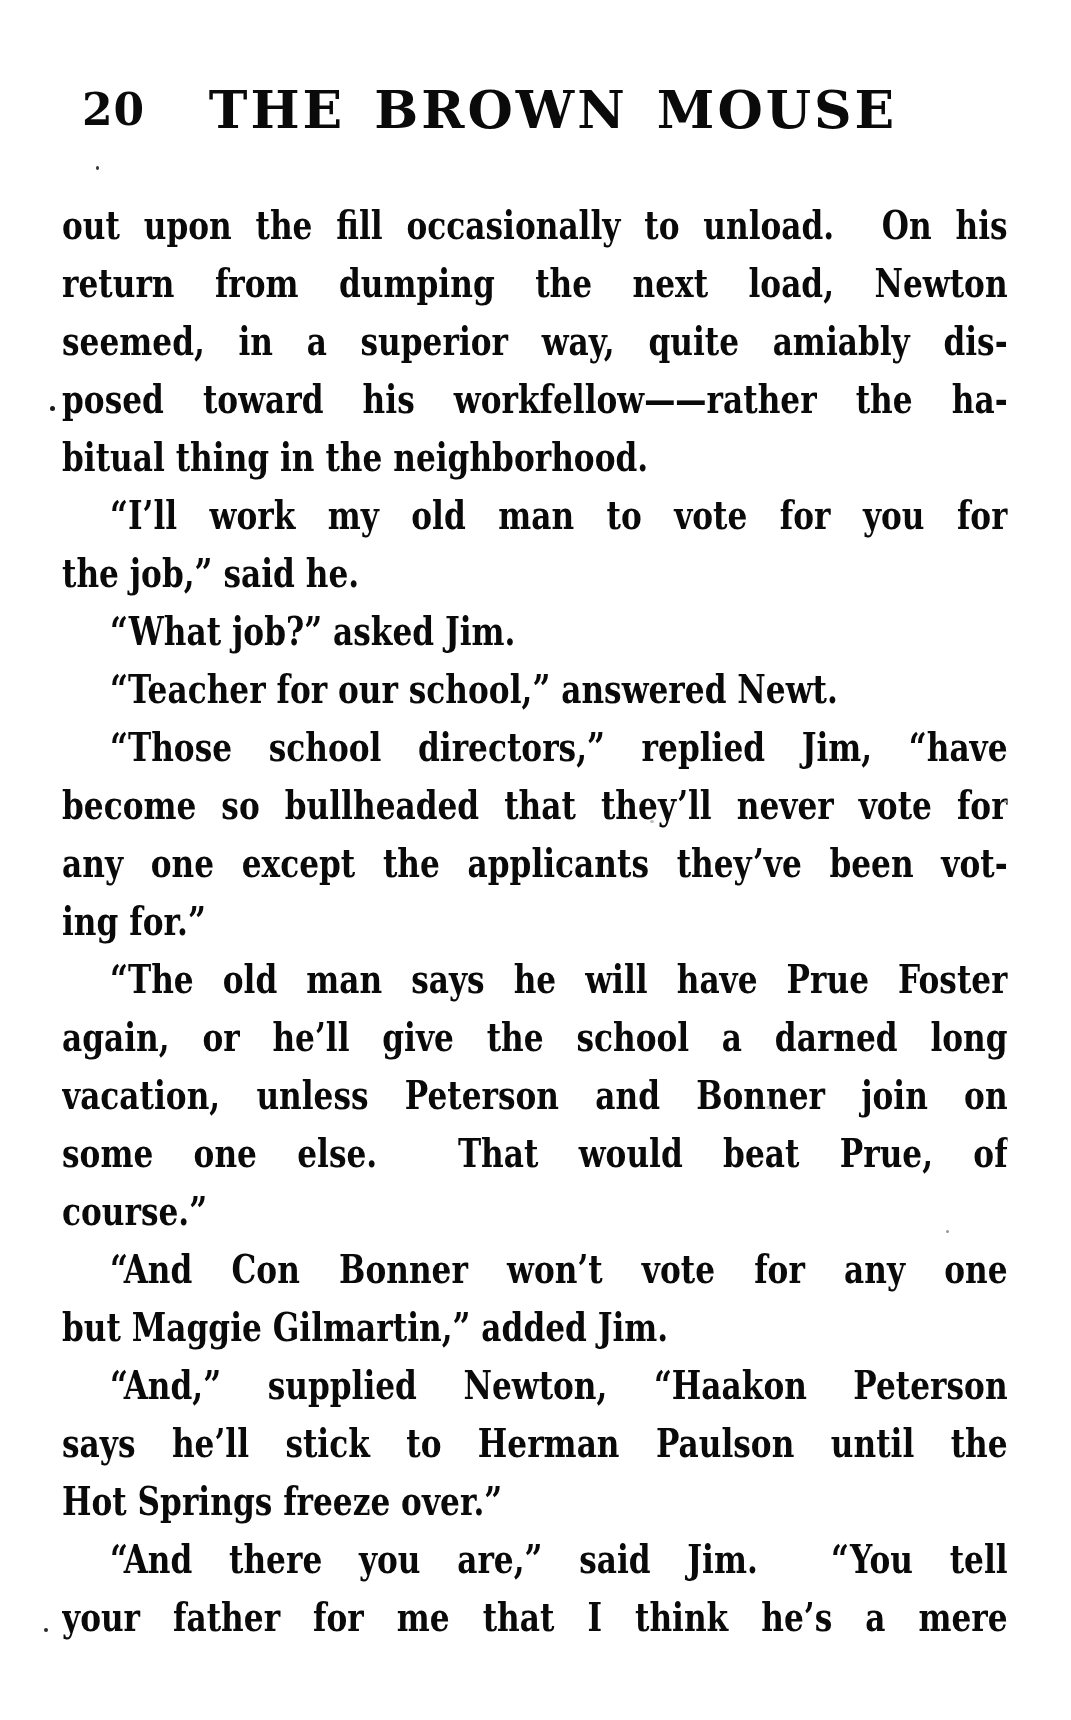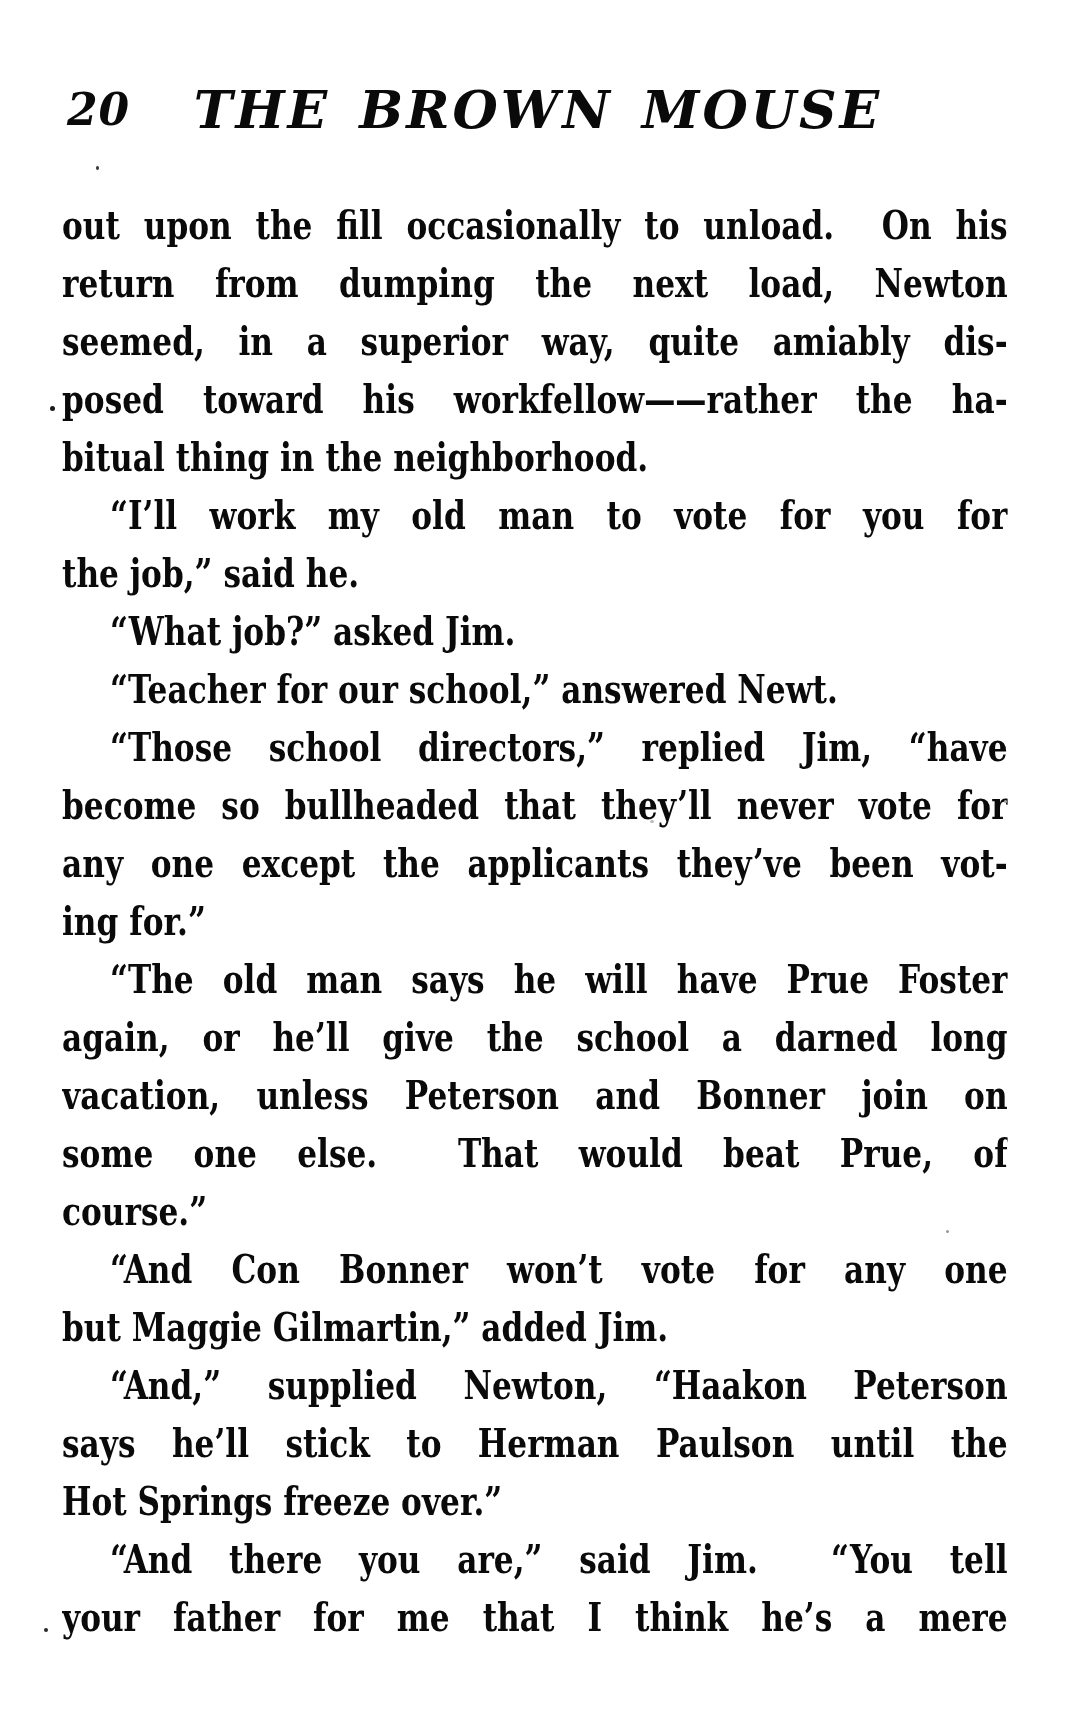--- a/index.html
+++ b/index.html
@@ -13,24 +13,23 @@
     height: 1720px;
     background: #ffffff;
     overflow: hidden;
     font-family: "DejaVu Serif", serif;
     font-weight: bold;
     color: #0a0a0a;
   }
   .header {
     position: absolute;
     top: 86px;
-    left: 65px;
+    left: 80px;
     width: 946px;
     height: 48px;
-    font-style: italic;
   }
   .pagenum {
     position: absolute;
     left: 2px;
     top: 0;
     font-size: 44px;
     line-height: 48px;
     letter-spacing: 1px;
   }
   .title {

